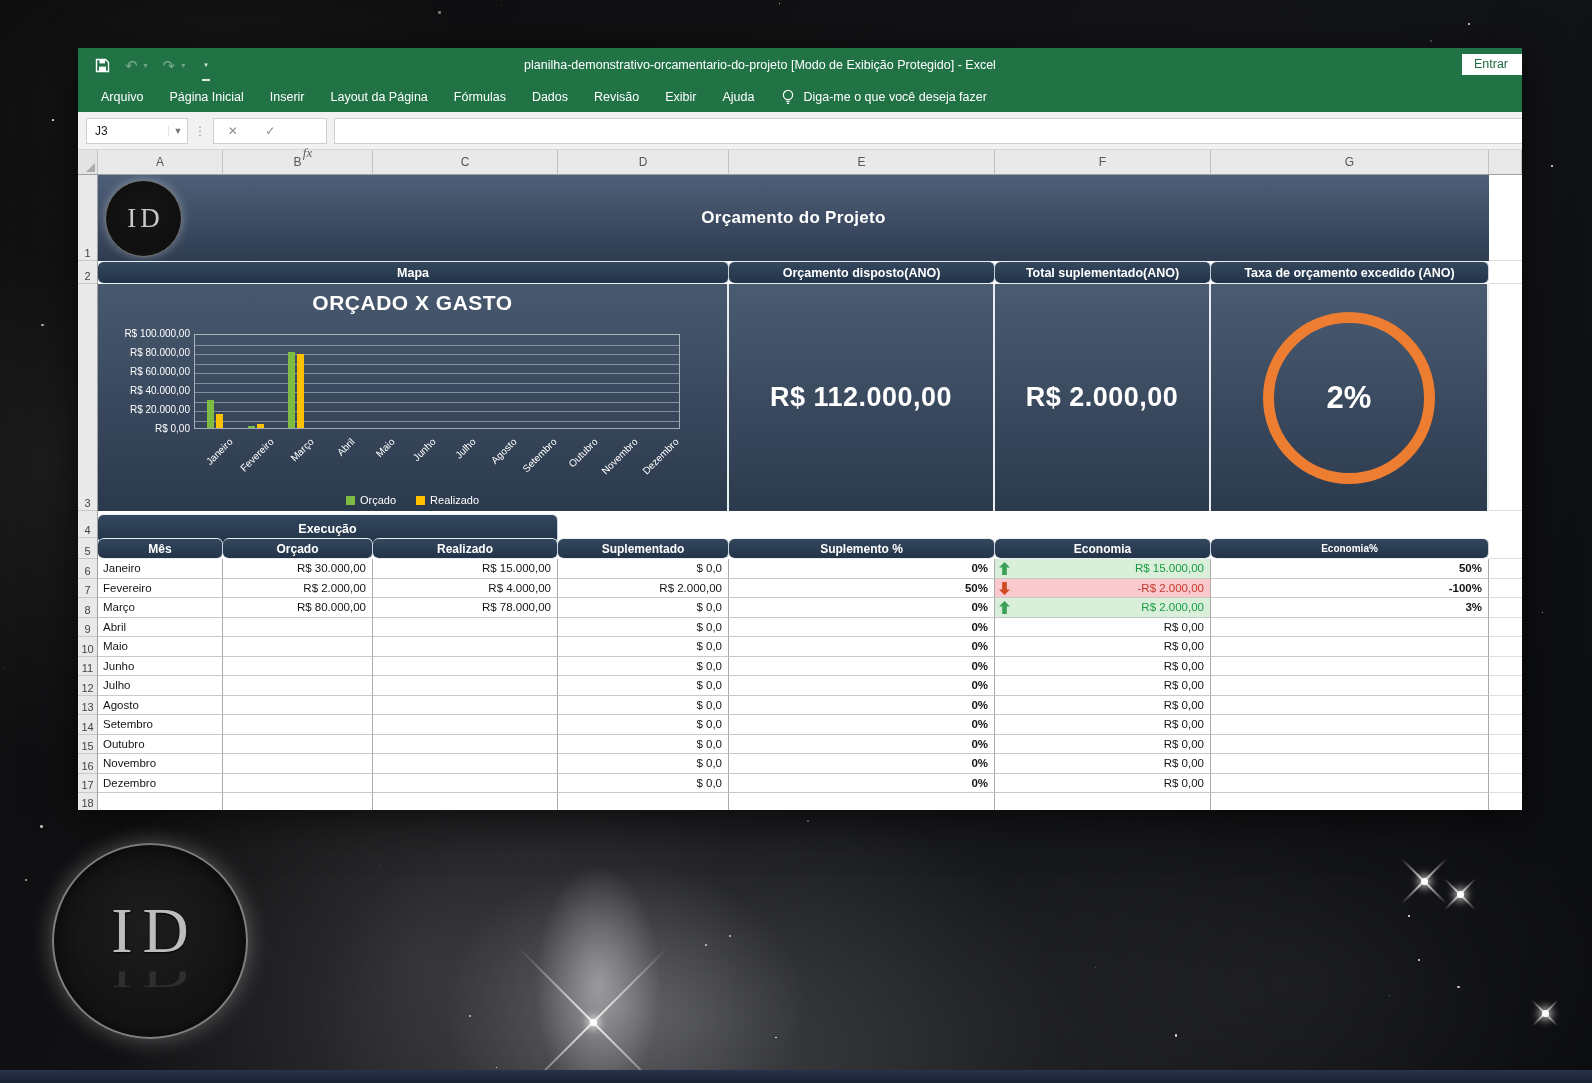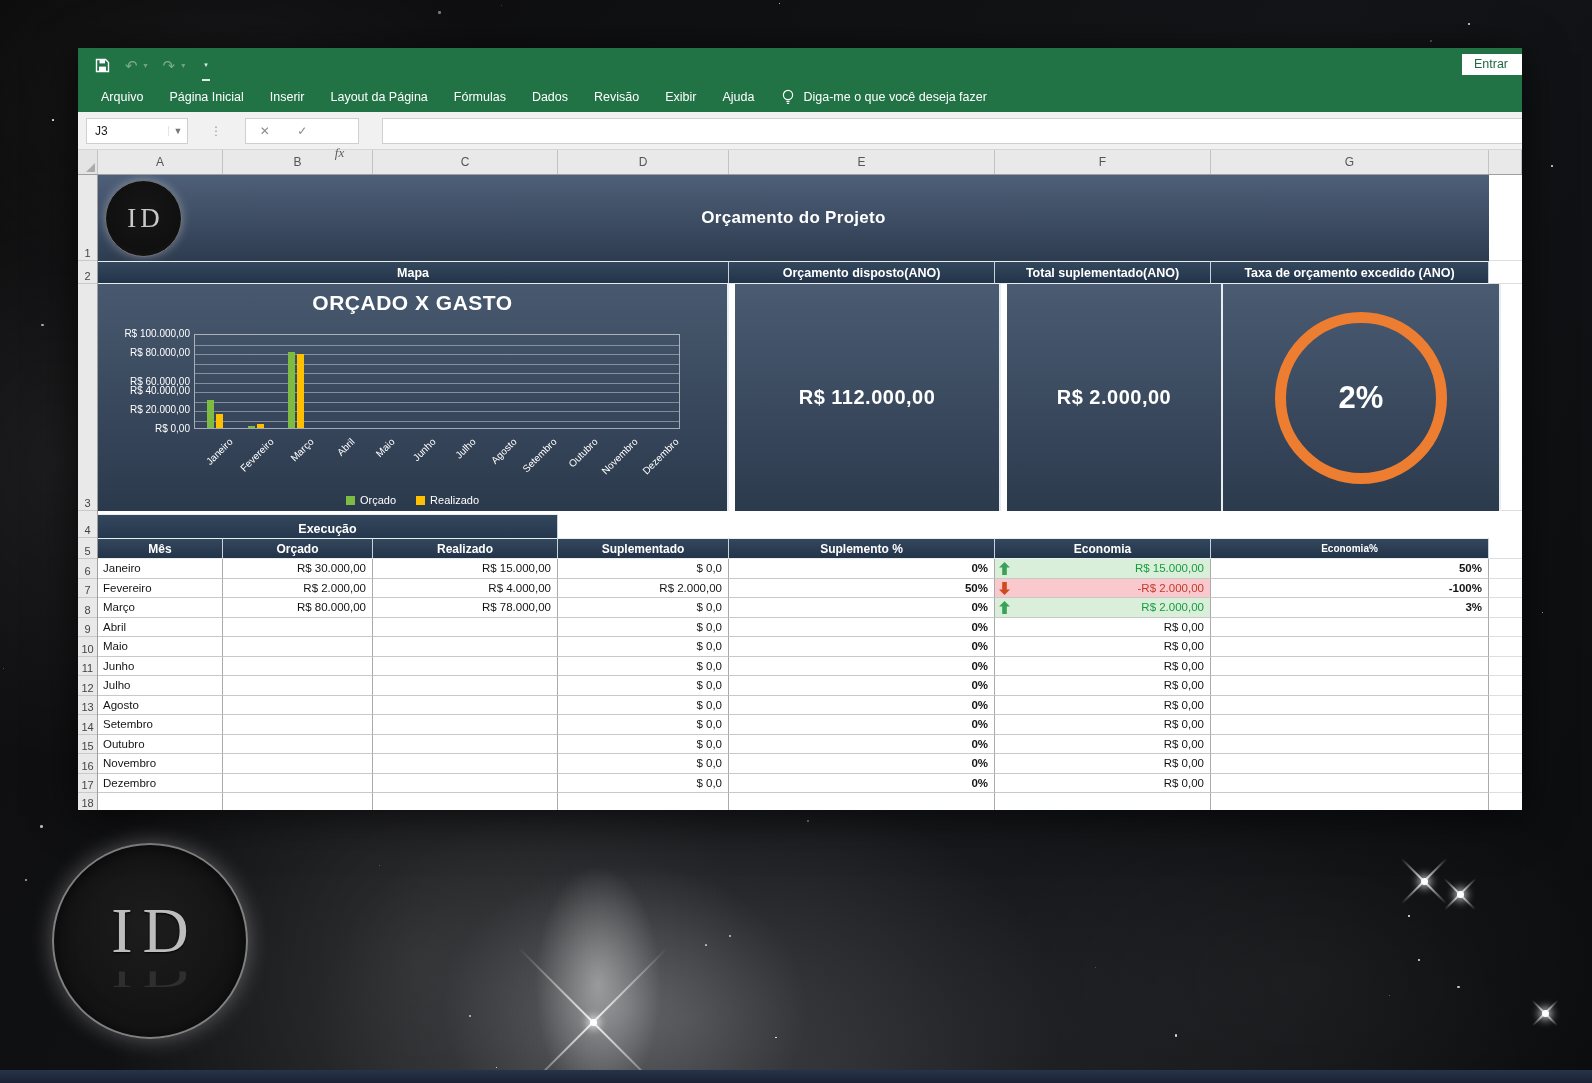--- a/index.html
+++ b/index.html
@@ -50,21 +50,21 @@
   .qat-custom .bar{width:8px;height:2px;background:rgba(255,255,255,.85);margin-bottom:1px;}
   .qat-custom .crt{color:rgba(255,255,255,.85);font-size:7px;line-height:4px;}
   .title-text{position:absolute;left:0;right:80px;text-align:center;font-size:12.5px;color:#fff;z-index:1;}
   .entrar-btn{position:absolute;right:0;top:6px;background:#fff;color:#1e6b41;font-size:12.5px;
     padding:3px 14px 4px 12px;z-index:3;}
   .ribbon{height:30px;background:#217346;display:flex;align-items:center;color:#fff;
     font-size:12.5px;padding-left:10px;}
   .ribbon-tab{padding:0 13px;line-height:30px;white-space:nowrap;}
   .tellme{display:flex;align-items:center;gap:8px;margin-left:14px;white-space:nowrap;}
   .formula-row{height:38px;background:#f1f1f1;border-bottom:1px solid #d6d6d6;
-    display:flex;align-items:center;padding-left:8px;box-sizing:border-box;gap:16px;}
+    display:flex;align-items:center;padding-left:8px;box-sizing:border-box;}
   .name-box{width:100px;height:24px;background:#fff;border:1px solid #cfcfcf;display:flex;
     align-items:center;font-size:12px;color:#222;}
   .name-box .nb-val{flex:1;padding-left:8px;}
   .name-box .nb-caret{width:18px;text-align:center;color:#777;font-size:9px;border-left:1px solid #e4e4e4;}
   .fdots{color:#9a9a9a;font-size:12px;padding:0 6px;letter-spacing:1px;}
   .fx-box{width:112px;height:24px;background:#fff;border:1px solid #cfcfcf;display:flex;
     align-items:center;justify-content:space-around;}
   .fx-box .fxb{color:#8b8b8b;font-size:12px;}
   .fx-box .fx-glyph{font-family:"Liberation Serif",serif;font-style:italic;color:#5f5f5f;font-size:13px;margin-top:44px;}
   .formula-input{flex:1;height:24px;background:#fff;border:1px solid #cfcfcf;border-right:none;margin-left:7px;}
@@ -89,32 +89,32 @@
   #row5{top:363px;height:21px;}
   #dataRows{position:absolute;left:20px;top:384px;}
   #row18{top:618px;height:18px;}
   .cA{width:125px}.cB{width:150px}.cC{width:185px}.cD{width:171px}.cE{width:266px}.cF{width:216px}.cG{width:278px}
   .mAD{width:631px}.mAC{width:460px}.mDG{width:931px}.mAG{width:1391px}.pcol{width:33px}
   .cell{box-sizing:border-box;}
   .whitecell{background:#fff;border-bottom:1px solid #dedede;box-sizing:border-box;}
   .panel{background:linear-gradient(#4a5b72,#2c3a4d);}
   .navy{background:linear-gradient(#33475d,#233449);color:#fff;display:flex;align-items:center;
     justify-content:center;font-size:12.5px;font-weight:600;border-right:1px solid #c8d2dc;
-    border-bottom:1px solid #e8edf2;border-top:1px solid #e8edf2;box-sizing:border-box;}
+    border-bottom:1px solid #e8edf2;border-top:1px solid #e8edf2;box-sizing:border-box;border-radius:6px;}
   .title-cell{position:relative;background:linear-gradient(#4e5f78,#2e3c50);display:flex;
     align-items:center;justify-content:center;box-sizing:border-box;}
   .title-cell .sheet-title{color:#fff;font-size:17px;font-weight:700;letter-spacing:.3px;}
   .mini-logo{position:absolute;left:7px;top:5px;width:75px;height:75px;border-radius:50%;
     background:radial-gradient(circle at 50% 42%,#161616,#101010 65%,#1c1c1c);
     border:1px solid #777;box-shadow:0 0 10px rgba(255,255,255,.35);
     display:flex;align-items:center;justify-content:center;}
   .mini-logo span{font-family:"Liberation Serif",serif;font-size:27px;color:#c9c9c9;
     letter-spacing:4px;text-indent:4px;}
   .kpi{display:flex;align-items:center;justify-content:center;color:#fff;font-weight:700;
-    font-size:20px;border-right:2px solid #e8edf2;box-sizing:border-box;letter-spacing:.5px;margin-left:6px;}
+    font-size:27px;border-right:2px solid #e8edf2;box-sizing:border-box;letter-spacing:.5px;}
   .ring-wrap{display:flex;align-items:center;justify-content:center;}
   .ring{width:172px;height:172px;border-radius:50%;border:11px solid #ED7D31;
     display:flex;align-items:center;justify-content:center;box-sizing:border-box;}
   .ring span{color:#fff;font-size:31px;font-weight:700;}
   
   .chart{position:relative;width:631px;height:227px;background:linear-gradient(#48596f,#2b394c);
     border-right:2px solid #e8edf2;box-sizing:border-box;}
   .chart-title{text-align:center;margin-top:7px;font-size:21px;font-weight:700;color:#fff;letter-spacing:.5px;}
   .plot{position:absolute;left:96px;top:50px;width:486px;height:95px;
     border:1px solid rgba(255,255,255,.55);box-sizing:border-box;}
@@ -269,20 +269,21 @@
       </svg>
       <span class="dimarrow">↶</span>
         <span class="mini-caret">▾</span>
       <span class="dimarrow">↷</span>
         <span class="mini-caret">▾</span>
       <div class="qat-custom">
           <div class="bar"></div>
           <div class="crt">▾</div>
         </div>
     </div>
+    <div class="title-text">planilha-demonstrativo-orcamentario-do-projeto  [Modo de Exibição Protegido]  -  Excel</div>
     <div class="entrar-btn">Entrar</div>
   </div>
 
   <div class="ribbon">
     <div id="ribbonTabs" style="display:flex;">
         <div class="ribbon-tab">Arquivo</div>
         <div class="ribbon-tab">Página Inicial</div>
         <div class="ribbon-tab">Inserir</div>
         <div class="ribbon-tab">Layout da Página</div>
         <div class="ribbon-tab">Fórmulas</div>
@@ -385,21 +386,21 @@
             <div class="bar" style="left: 21.25px; width: 7px; height: 14.25px; background: rgb(255, 192, 0);"></div>
             <div class="bar" style="left: 52.75px; width: 7px; height: 1.9px; background: rgb(125, 187, 66);"></div>
             <div class="bar" style="left: 61.75px; width: 7px; height: 3.8px; background: rgb(255, 192, 0);"></div>
             <div class="bar" style="left: 93.25px; width: 7px; height: 76px; background: rgb(125, 187, 66);"></div>
             <div class="bar" style="left: 102.25px; width: 7px; height: 74.1px; background: rgb(255, 192, 0);"></div>
           </div>
         <div id="chartLabels">
             <div class="ylab" style="left: 2px; top: 139px;">R$ 0,00</div>
             <div class="ylab" style="left: 2px; top: 120px;">R$ 20.000,00</div>
             <div class="ylab" style="left: 2px; top: 101px;">R$ 40.000,00</div>
-            <div class="ylab" style="left: 2px; top: 92px;">R$ 60.000,00</div>
+            <div class="ylab" style="left: 2px; top: 82px;">R$ 60.000,00</div>
             <div class="ylab" style="left: 2px; top: 63px;">R$ 80.000,00</div>
             <div class="ylab" style="left: 2px; top: 44px;">R$ 100.000,00</div>
             <div class="xlab" style="left: 129.25px; top: 152px;">Janeiro</div>
             <div class="xlab" style="left: 169.75px; top: 152px;">Fevereiro</div>
             <div class="xlab" style="left: 210.25px; top: 152px;">Março</div>
             <div class="xlab" style="left: 250.75px; top: 152px;">Abril</div>
             <div class="xlab" style="left: 291.25px; top: 152px;">Maio</div>
             <div class="xlab" style="left: 331.75px; top: 152px;">Junho</div>
             <div class="xlab" style="left: 372.25px; top: 152px;">Julho</div>
             <div class="xlab" style="left: 412.75px; top: 152px;">Agosto</div>

